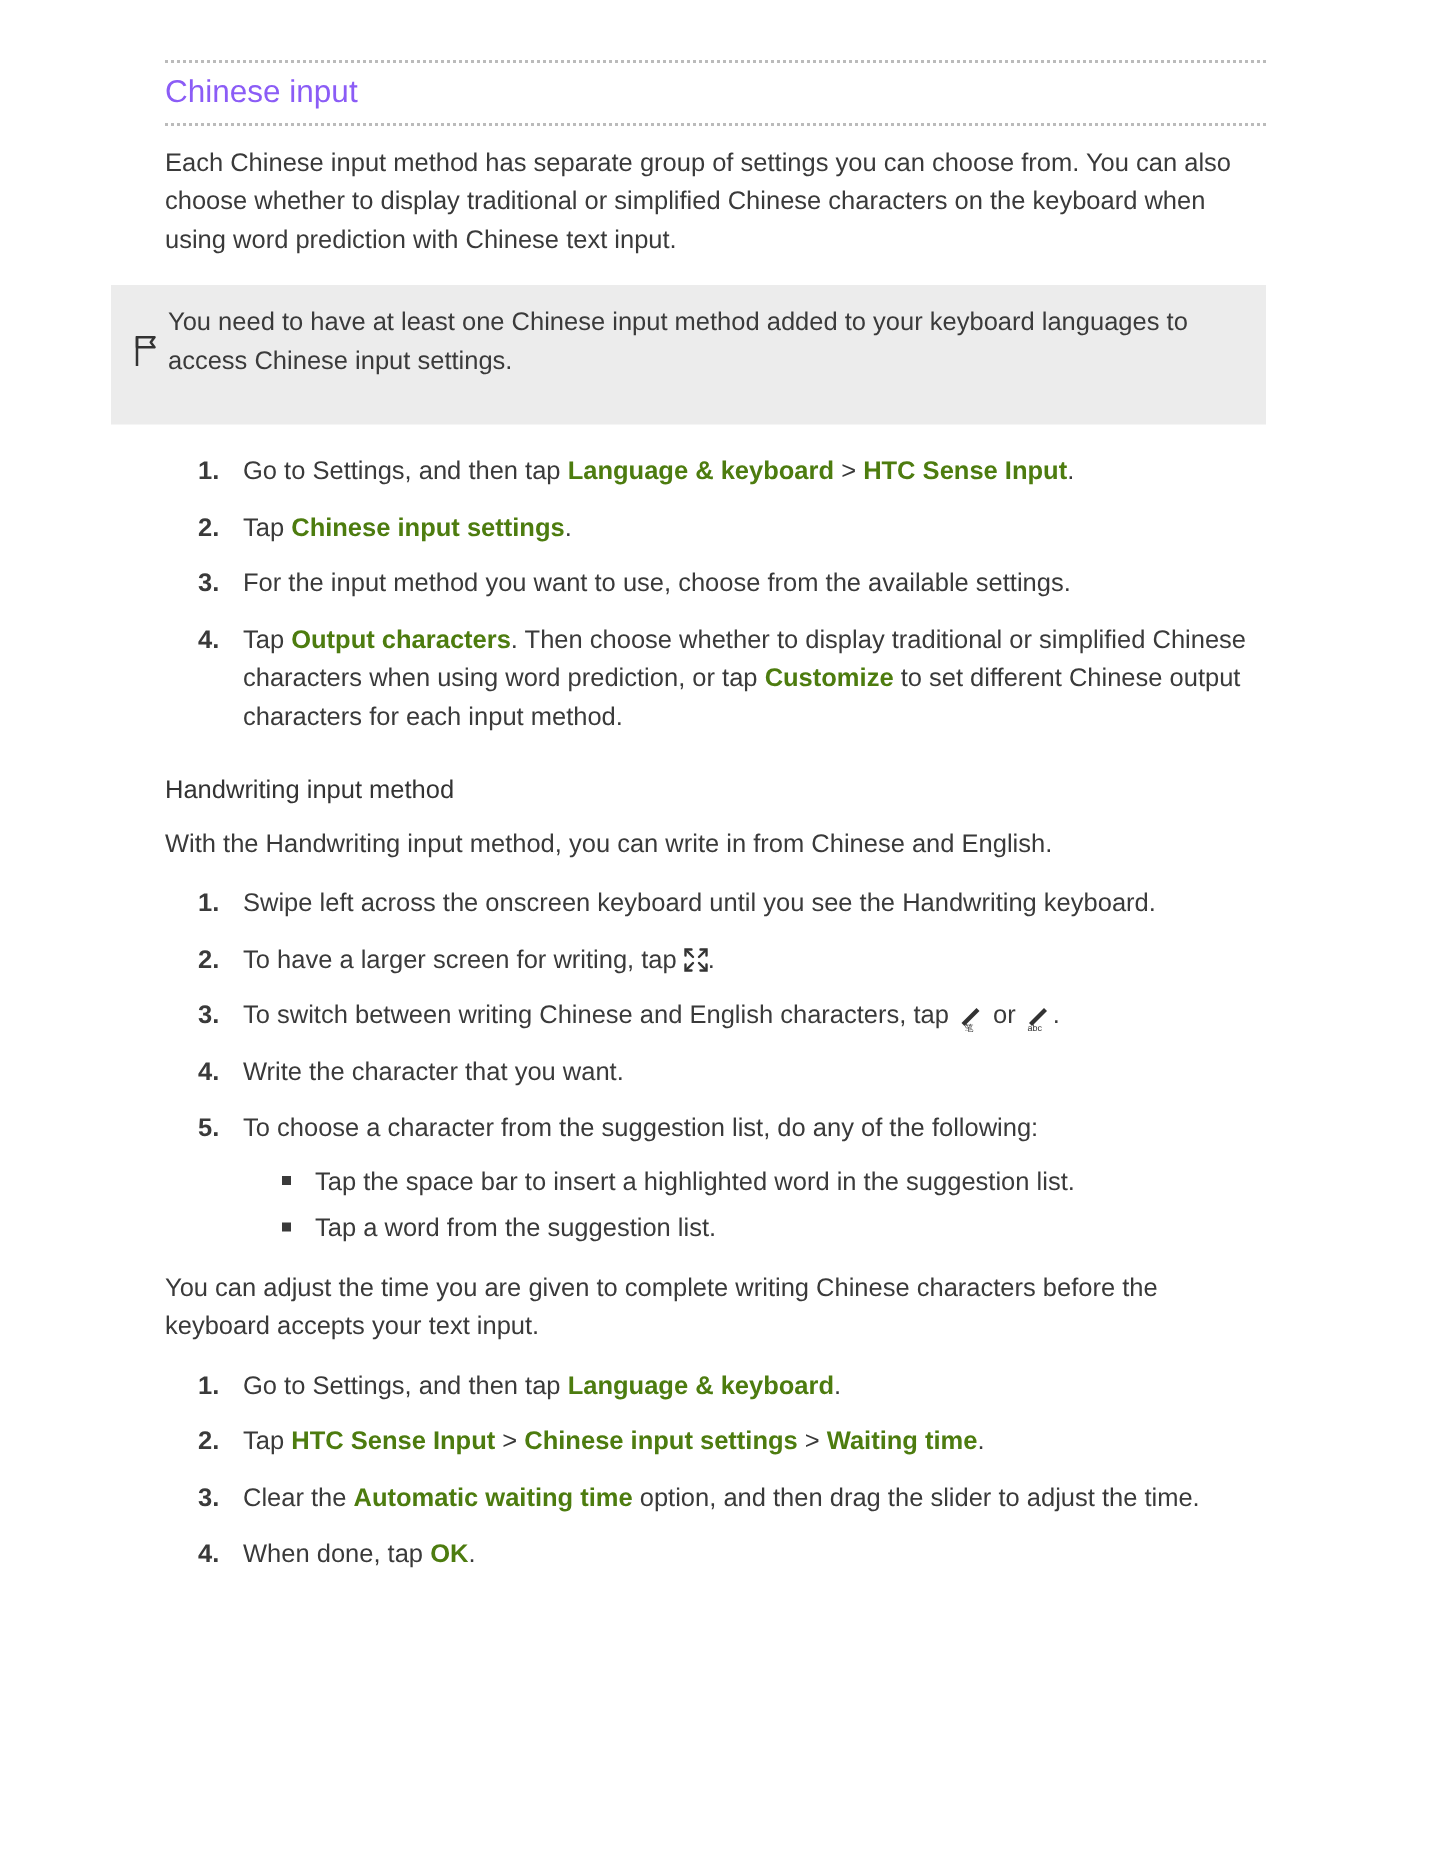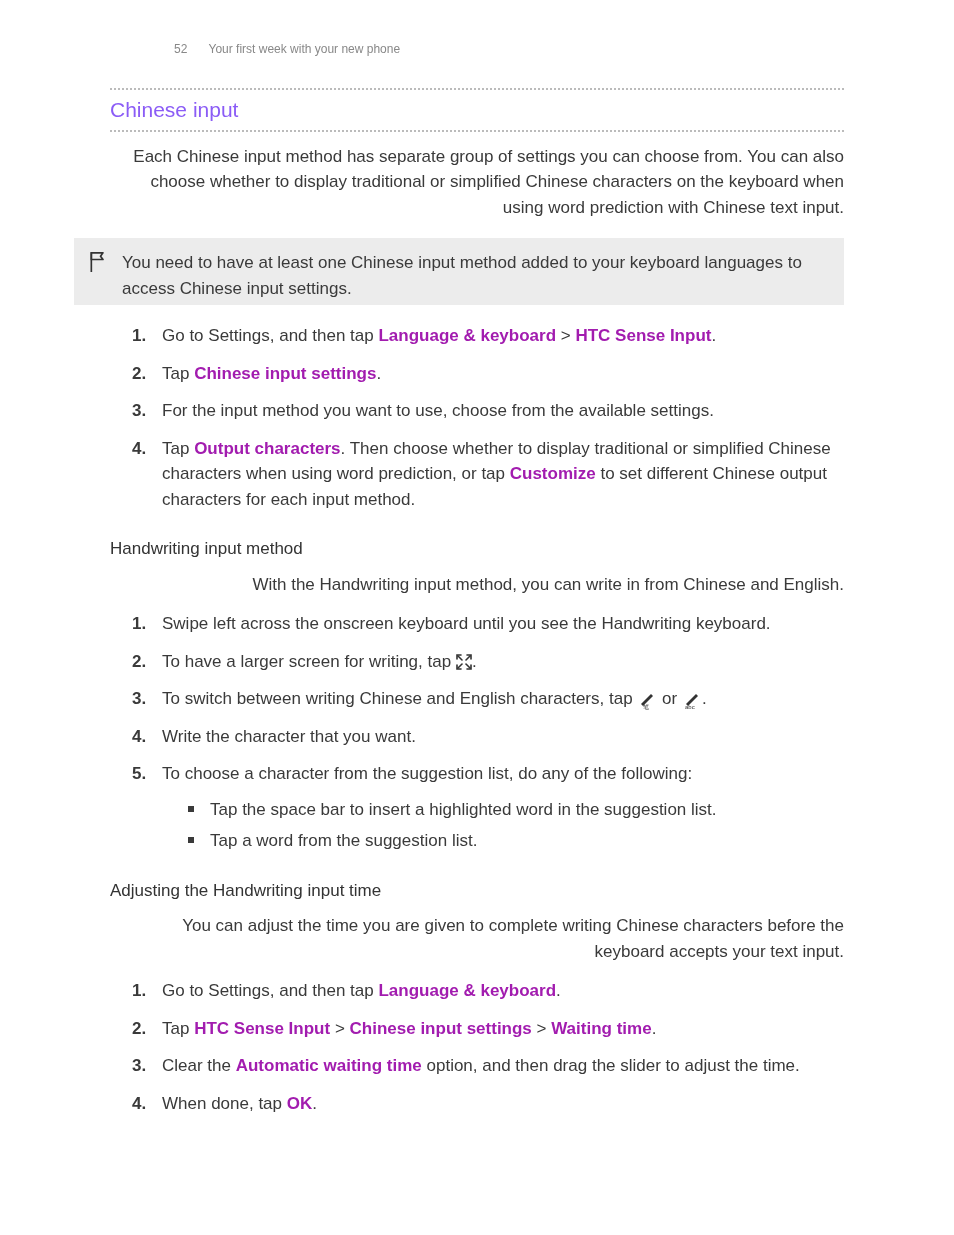--- a/index.html
+++ b/index.html
@@ -34,32 +34,31 @@
     padding: 4px 0 4px 0;
     margin-bottom: 12px;
   }
   .section-title {
     color: #8b5cf6;
     font-size: 21px;
     font-weight: 400;
   }
   p.body {
     margin: 0 0 14px 0;
-    text-align: right;
   }
   .note-box {
     background: #ececec;
     margin-left: -36px;
     margin-right: 0;
     margin-top: 18px;
     margin-bottom: 18px;
-    padding: 12px 14px 4px 14px;
+    padding: 12px 14px 30px 14px;
     display: flex;
-    align-items: flex-start;
-    gap: 14px;
+    align-items: flex-end;
+    gap: 4px;
   }
   .note-icon svg {
     width: 20px;
     height: 24px;
     flex: 0 0 auto;
   }
   .note-text {
     flex: 1;
   }
   ol.numbered {
@@ -102,45 +101,41 @@
     background: #3a3a3a;
   }
   .subheading {
     font-weight: 400;
     font-size: 17px;
     margin: 24px 0 10px 0;
     color: #333;
   }
   strong.ui {
     font-weight: 600;
-    color: #a21caf;
+    color: #4d7c0f;
   }
   .inline-icon {
     display: inline-block;
     vertical-align: -3px;
     width: 16px;
     height: 16px;
   }
   .inline-icon.stroke svg { width:16px; height:16px; }
   .pen-label-icon {
     display: inline-block;
     vertical-align: -6px;
     width: 20px;
     height: 20px;
   }
 </style>
 </head>
 <body>
 
 <div class="page">
 
-  <div class="running-header">
-    <span class="page-num">52</span>
-    <span>Your first week with your new phone</span>
-  </div>
 
   <div class="section-title-wrap">
     <div class="section-title">Chinese input</div>
   </div>
 
   <p class="body">Each Chinese input method has separate group of settings you can choose from. You can also choose whether to display traditional or simplified Chinese characters on the keyboard when using word prediction with Chinese text input.</p>
 
   <div class="note-box">
     <span class="note-icon">
       <svg viewBox="0 0 24 28">
@@ -202,21 +197,20 @@
     </li>
     <li>
       <span>To choose a character from the suggestion list, do any of the following:</span>
       <ul class="square">
         <li><span>Tap the space bar to insert a highlighted word in the suggestion list.</span></li>
         <li><span>Tap a word from the suggestion list.</span></li>
       </ul>
     </li>
   </ol>
 
-  <div class="subheading">Adjusting the Handwriting input time</div>
 
   <p class="body">You can adjust the time you are given to complete writing Chinese characters before the keyboard accepts your text input.</p>
 
   <ol class="numbered">
     <li>
       <span>Go to Settings, and then tap </span><strong class="ui">Language &amp; keyboard</strong><span>.</span>
     </li>
     <li>
       <span>Tap </span><strong class="ui">HTC Sense Input</strong><span> &gt; </span><strong class="ui">Chinese input settings</strong><span> &gt; </span><strong class="ui">Waiting time</strong><span>.</span>
     </li>

